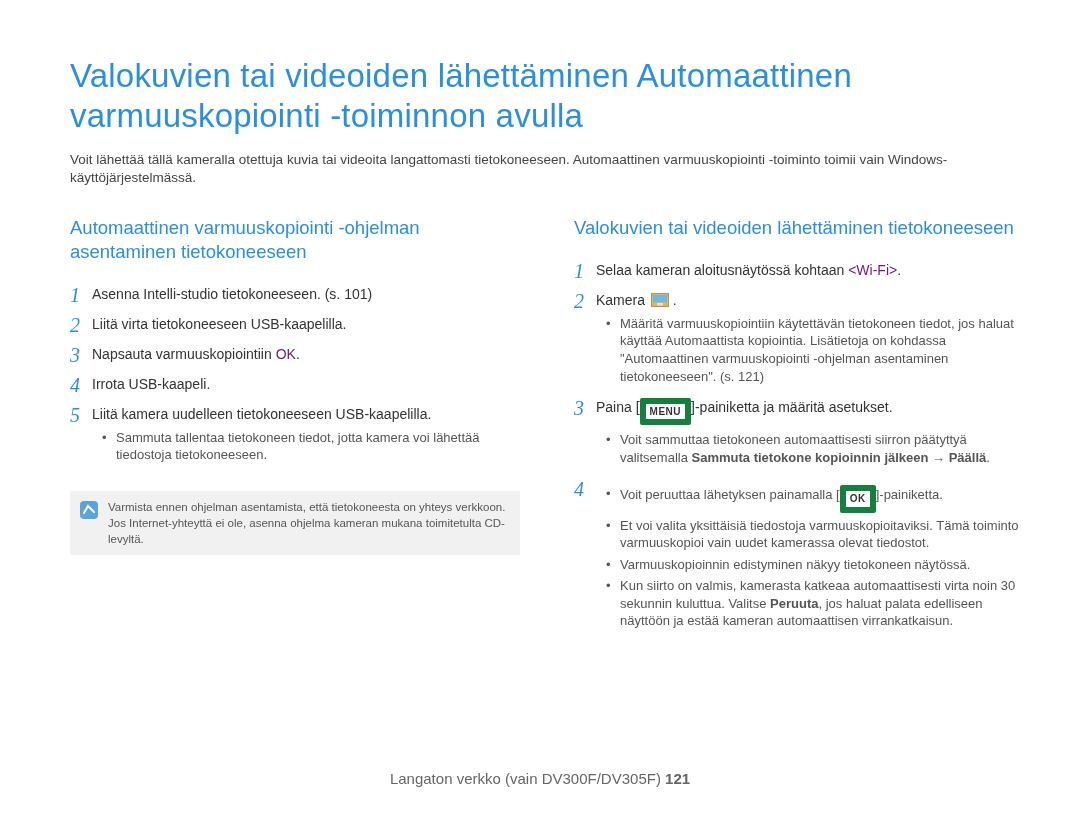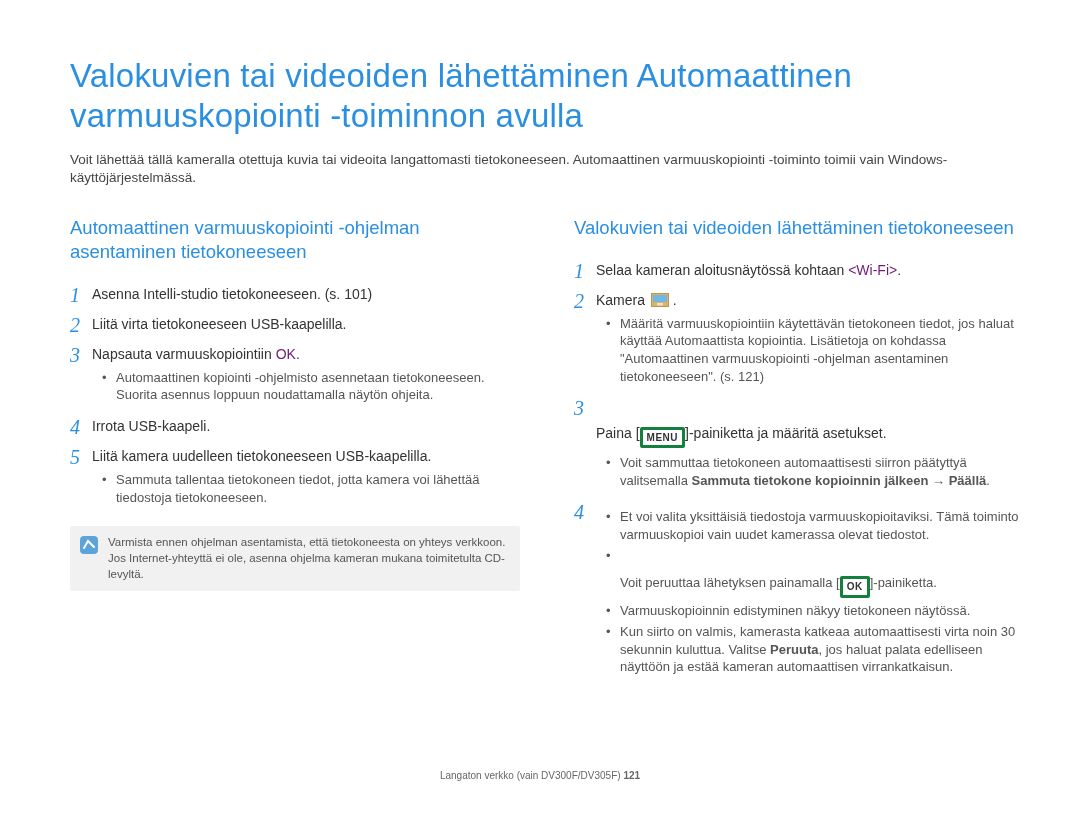--- a/index.html
+++ b/index.html
@@ -11,26 +11,26 @@
   .col { flex: 1; min-width: 0; }
   .section-heading { color: #2a8fe0; font-size: 18.5px; font-weight: 400; line-height: 1.3; margin-bottom: 18px; }
   .step { display: flex; margin-bottom: 6px; }
   .step-num { flex: 0 0 22px; color: #2a8fe0; font-size: 20px; font-style: italic; font-family: Georgia, "Times New Roman", serif; line-height: 1.1; padding-top: 2px; }
   .step-body { flex: 1; padding-top: 3px; }
   .step-text { font-size: 14px; color: #333; line-height: 1.3; }
   .step-text b { font-weight: 400; color: #701a75; }
   .sub-list { list-style: none; padding-left: 14px; margin-top: 6px; }
   .sub-list li { position: relative; font-size: 13px; color: #555; line-height: 1.35; margin-bottom: 4px; padding-left: 10px; }
   .sub-list li::before { content: "•"; position: absolute; left: -4px; top: 0; color: #555; }
-  .icon-inline { display: inline-block; vertical-align: -3px; border: 3px solid #15803d; border-radius: 2px; padding: 1px 4px; font-size: 10px; font-weight: 700; letter-spacing: 0.5px; color: #333; background: #fff; margin-top: 29px; }
+  .icon-inline { display: inline-block; vertical-align: -3px; border: 6px solid #15803d; border-radius: 2px; padding: 1px 4px; font-size: 10px; font-weight: 700; letter-spacing: 0.5px; color: #333; background: #fff; }
   .icon-valitse { display: inline-block; width: 18px; height: 14px; vertical-align: -2px; margin-left: 2px; }
-  .note-box { display: flex; background: #f1f1f1; border-radius: 2px; padding: 8px 10px; margin-top: 16px; gap: 10px; }
+  .note-box { display: flex; background: #f1f1f1; border-radius: 2px; padding: 8px 10px; margin-top: 23px; gap: 10px; }
   .note-icon { flex: 0 0 18px; height: 18px; margin-top: 2px; }
   .note-text { font-size: 11.5px; color: #555; line-height: 1.4; }
-  .footer { position: absolute; left: 0; width: 1080px; top: 770px; text-align: center; font-size: 10px; color: #666; }
+  .footer { position: absolute; left: 0; width: 1080px; top: 770px; text-align: center; font-size: 15px; color: #666; }
 </style>
 </head>
 <body>
 
 <div class="page">
   <h1 class="title">Valokuvien tai videoiden lähettäminen Automaattinen varmuuskopiointi -toiminnon avulla</h1>
   <p class="intro">Voit lähettää tällä kameralla otettuja kuvia tai videoita langattomasti tietokoneeseen. Automaattinen varmuuskopiointi -toiminto toimii vain Windows-käyttöjärjestelmässä.</p>
 
   <div class="columns">
 
@@ -50,23 +50,20 @@
             <p class="step-text">Liitä virta tietokoneeseen USB-kaapelilla.</p>
           </div>
       </div>
 
       <div class="step">
         <div class="step-num">3</div>
         <div class="step-body">
           <p class="step-text">
             <span>Napsauta varmuuskopiointiin </span><b>OK</b><span>.</span>
           </p>
-          <ul class="sub-list">
-            <li>Automaattinen kopiointi -ohjelmisto asennetaan tietokoneeseen. Suorita asennus loppuun noudattamalla näytön ohjeita.</li>
-          </ul>
         </div>
       </div>
 
       <div class="step">
         <div class="step-num">4</div>
         <div class="step-body">
             <p class="step-text">Irrota USB-kaapeli.</p>
           </div>
       </div>
 
@@ -129,24 +126,24 @@
               <span>Voit sammuttaa tietokoneen automaattisesti siirron päätyttyä valitsemalla </span><b>Sammuta tietokone kopioinnin jälkeen</b><span> → </span><b>Päällä</b><span>.</span>
             </li>
           </ul>
         </div>
       </div>
 
       <div class="step">
         <div class="step-num">4</div>
         <div class="step-body">
           <ul class="sub-list">
-            <li>Et voi valita yksittäisiä tiedostoja varmuuskopioitaviksi. Tämä toiminto varmuuskopioi vain uudet kamerassa olevat tiedostot.</li>
             <li>
               <span>Voit peruuttaa lähetyksen painamalla [</span><span class="icon-inline">OK</span><span>]-painiketta.</span>
             </li>
+            <li>Et voi valita yksittäisiä tiedostoja varmuuskopioitaviksi. Tämä toiminto varmuuskopioi vain uudet kamerassa olevat tiedostot.</li>
             <li>Varmuuskopioinnin edistyminen näkyy tietokoneen näytössä.</li>
             <li>
               <span>Kun siirto on valmis, kamerasta katkeaa automaattisesti virta noin 30 sekunnin kuluttua. Valitse </span><b>Peruuta</b><span>, jos haluat palata edelliseen näyttöön ja estää kameran automaattisen virrankatkaisun.</span>
             </li>
           </ul>
         </div>
       </div>
     </div>
   </div>
 </div>

